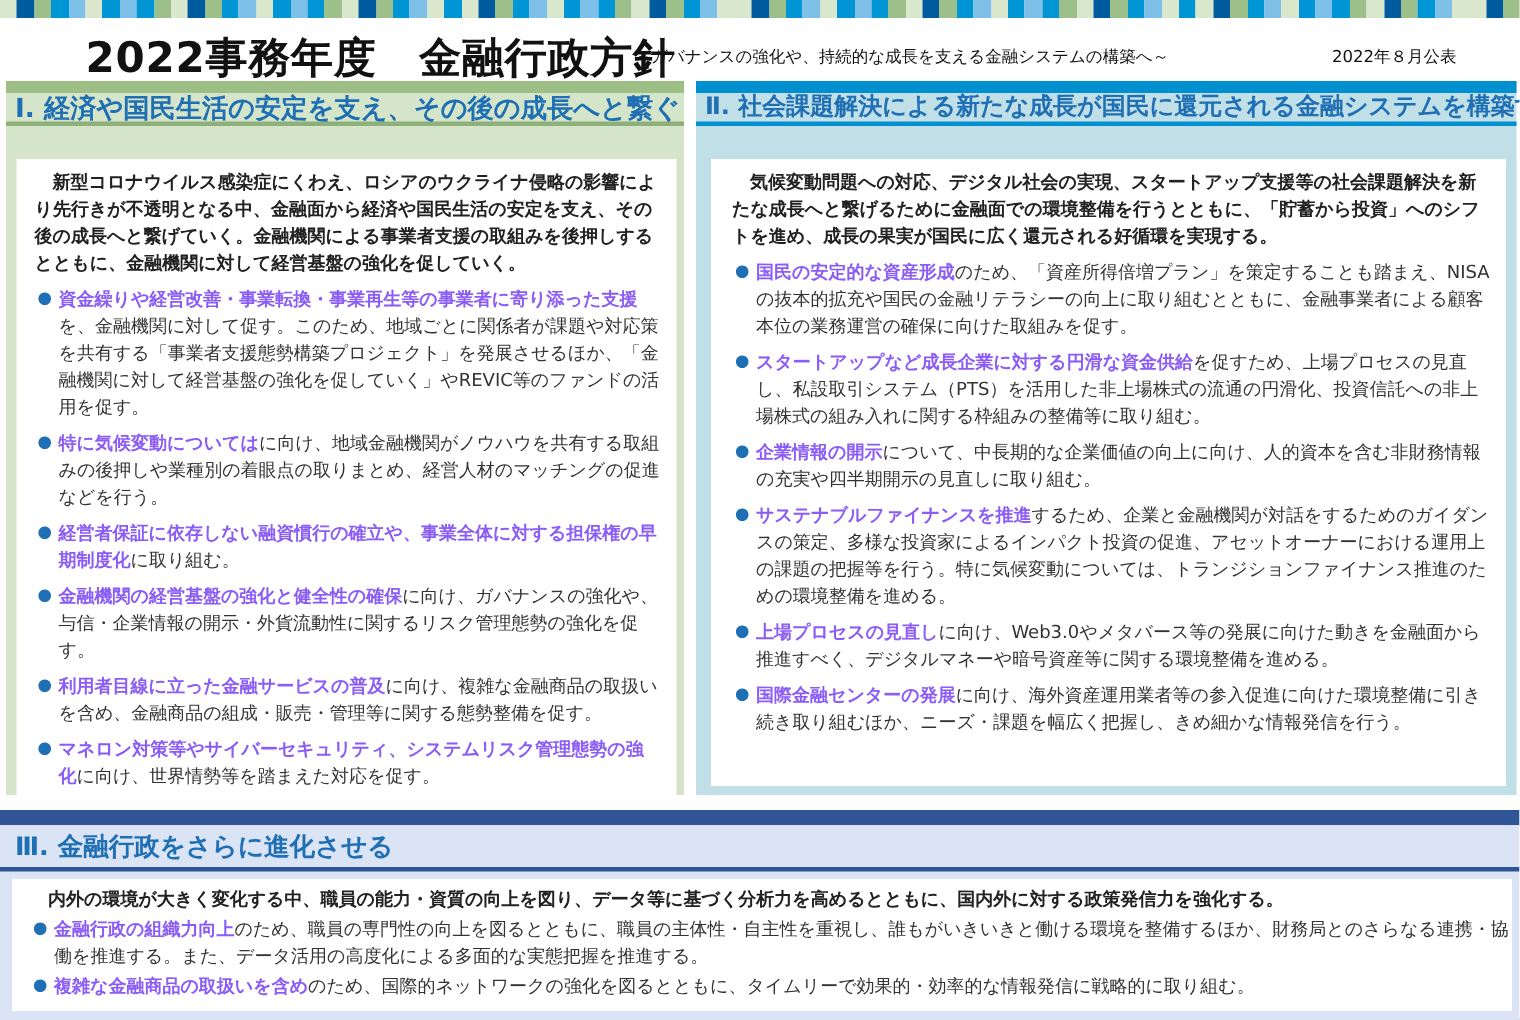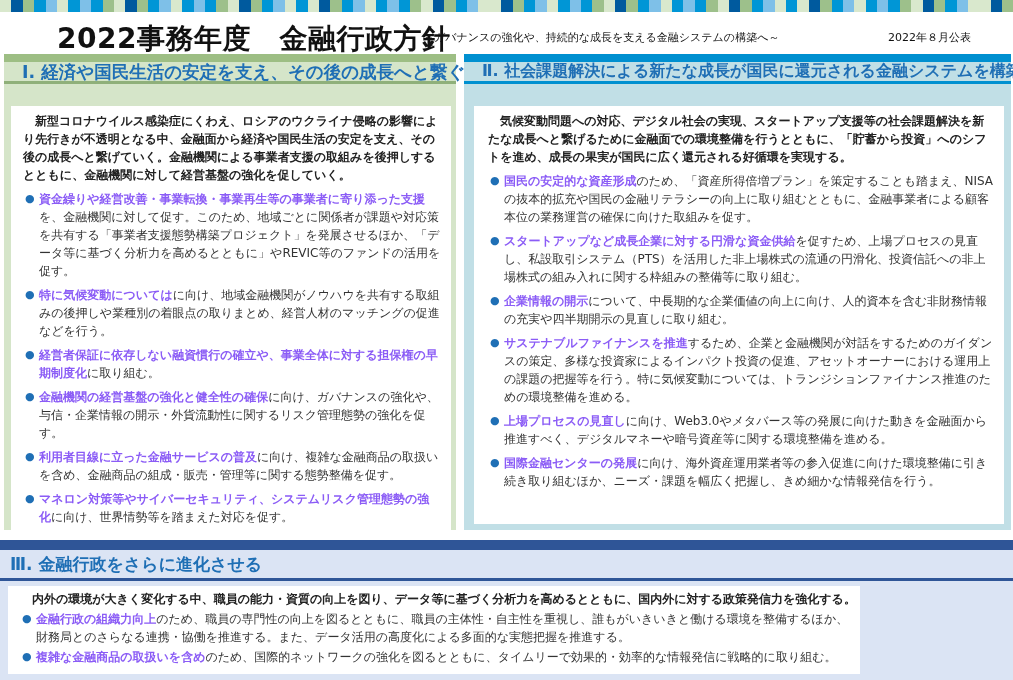--- a/index.html
+++ b/index.html
@@ -9,41 +9,41 @@
     .stripe { position: absolute; left: 0; top: 0; width: 1013px; height: 12px; display: flex; }
     .stripe span { height: 12px; flex: 0 0 auto; }
 
     .header { position: absolute; left: 0; top: 16px; width: 1013px; height: 36px; }
     .title { position: absolute; left: 57px; top: 4px; font-size: 28px; font-weight: bold; color: #111; letter-spacing: 0.5px; white-space: nowrap; }
     .subtitle { position: absolute; left: 423px; top: 14px; font-size: 11px; color: #111; white-space: nowrap; }
     .date { position: absolute; left: 888px; top: 14px; font-size: 11px; color: #111; white-space: nowrap; }
 
     .panel { position: absolute; }
     .panel-top { height: 8px; }
-    .panel-head { height: 19px; display: flex; align-items: center; padding-left: 18px; font-size: 17px; font-weight: bold; white-space: nowrap; }
+    .panel-head { height: 19px; display: flex; align-items: center; padding-left: 6px; font-size: 17px; font-weight: bold; white-space: nowrap; }
     .panel-line { height: 3px; }
     .panel-body { position: absolute; background: #fff; font-size: 12px; line-height: 18px; }
 
     #p1 { left: 4px; top: 54px; width: 452px; height: 476px; background: #d5e5c9; }
     #p1 .panel-top { background: #9dbe84; }
     #p1 .panel-head { color: #1f6fb5; font-size: 17.5px; }
     #p1 .panel-line { background: #8fb07a; }
     #p1 .panel-body { left: 7px; top: 52px; width: 440px; height: 458px; padding: 6px 10px 0 12px; }
 
     #p2 { left: 464px; top: 54px; width: 547px; height: 476px; background: #c1dfe6; }
     #p2 .panel-top { background: #0090d0; }
     #p2 .panel-head { color: #1f6fb5; font-size: 16px; }
     #p2 .panel-line { background: #0090d0; }
     #p2 .panel-body { left: 10px; top: 52px; width: 530px; height: 418px; padding: 6px 10px 0 14px; }
 
     #p3 { left: 0; top: 540px; width: 1013px; height: 140px; background: #dbe4f4; }
     #p3 .panel-top { height: 10px; background: #2f5597; }
     #p3 .panel-head { height: 28px; color: #1f6fb5; font-size: 17px; padding-left: 10px; }
     #p3 .panel-line { background: #2f5597; }
-    #p3 .panel-body { left: 8px; top: 46px; width: 852px; height: 88px; padding: 4px 0 0 12px; }
+    #p3 .panel-body { left: 8px; top: 46px; width: 1000px; height: 88px; padding: 4px 0 0 12px; }
 
     .intro { font-weight: bold; text-indent: 1em; margin-bottom: 6px; color: #222; }
     #p3 .intro { text-indent: 1em; margin-bottom: 2px; }
     .bullet { position: relative; padding-left: 16px; margin-bottom: 6px; color: #333; }
     #p3 .bullet { margin-bottom: 2px; }
     .bullet .dot { position: absolute; left: 2px; top: 0; color: #1f6fb5; font-size: 11px; }
     .bullet .hl { color: #8b5cf6; font-weight: bold; }
   </style>
 </head>
 <body>
@@ -146,21 +146,21 @@
   <div class="date">2022年８月公表</div>
 </div>
 
 <div class="panel" id="p1">
   <div class="panel-top"></div>
   <div class="panel-head">Ⅰ. 経済や国民生活の安定を支え、その後の成長へと繋ぐ</div>
   <div class="panel-line"></div>
   <div class="panel-body">
     <p class="intro">新型コロナウイルス感染症にくわえ、ロシアのウクライナ侵略の影響により先行きが不透明となる中、金融面から経済や国民生活の安定を支え、その後の成長へと繋げていく。金融機関による事業者支援の取組みを後押しするとともに、金融機関に対して経営基盤の強化を促していく。</p>
     <div class="bullets">
-        <div class="bullet"><span class="dot">●</span><span class="hl">資金繰りや経営改善・事業転換・事業再生等の事業者に寄り添った支援</span><span>を、金融機関に対して促す。このため、地域ごとに関係者が課題や対応策を共有する「事業者支援態勢構築プロジェクト」を発展させるほか、「データ等に基づく分析力を高めるとともに」やREVIC等のファンドの活用を促す。</span></div>
+        <div class="bullet"><span class="dot">●</span><span class="hl">資金繰りや経営改善・事業転換・事業再生等の事業者に寄り添った支援</span><span>を、金融機関に対して促す。このため、地域ごとに関係者が課題や対応策を共有する「事業者支援態勢構築プロジェクト」を発展させるほか、「金融機関に対して経営基盤の強化を促していく」やREVIC等のファンドの活用を促す。</span></div>
         <div class="bullet"><span class="dot">●</span><span class="hl">特に気候変動については</span><span>に向け、地域金融機関がノウハウを共有する取組みの後押しや業種別の着眼点の取りまとめ、経営人材のマッチングの促進などを行う。</span></div>
         <div class="bullet"><span class="dot">●</span><span class="hl">経営者保証に依存しない融資慣行の確立や、事業全体に対する担保権の早期制度化</span><span>に取り組む。</span></div>
         <div class="bullet"><span class="dot">●</span><span class="hl">金融機関の経営基盤の強化と健全性の確保</span><span>に向け、ガバナンスの強化や、与信・企業情報の開示・外貨流動性に関するリスク管理態勢の強化を促す。</span></div>
         <div class="bullet"><span class="dot">●</span><span class="hl">利用者目線に立った金融サービスの普及</span><span>に向け、複雑な金融商品の取扱いを含め、金融商品の組成・販売・管理等に関する態勢整備を促す。</span></div>
         <div class="bullet"><span class="dot">●</span><span class="hl">マネロン対策等やサイバーセキュリティ、システムリスク管理態勢の強化</span><span>に向け、世界情勢等を踏まえた対応を促す。</span></div>
       </div>
   </div>
 </div>
 
 <div class="panel" id="p2">

